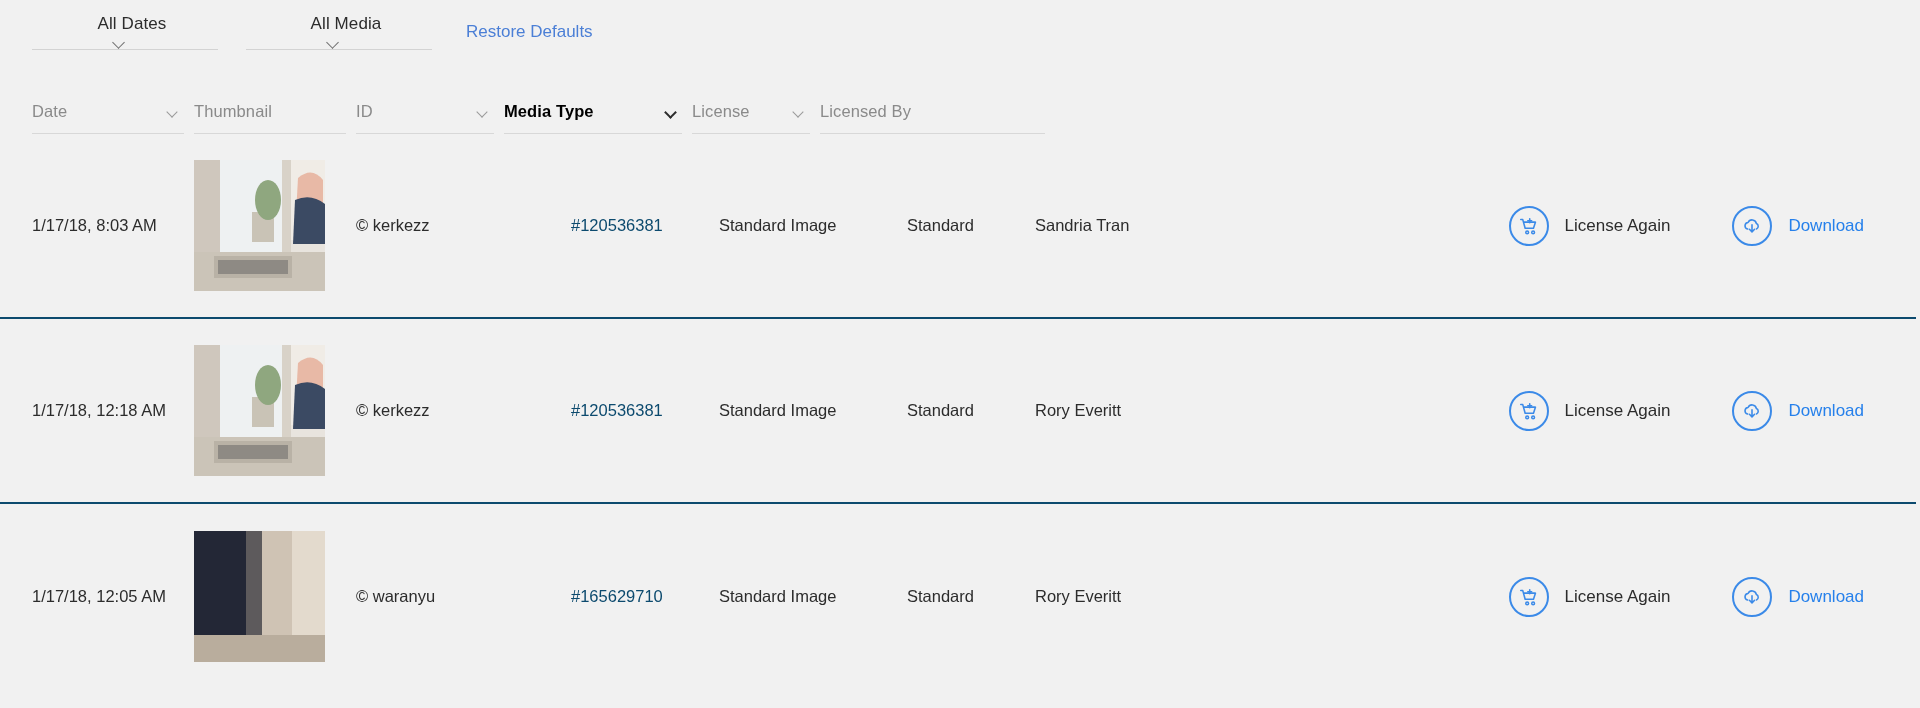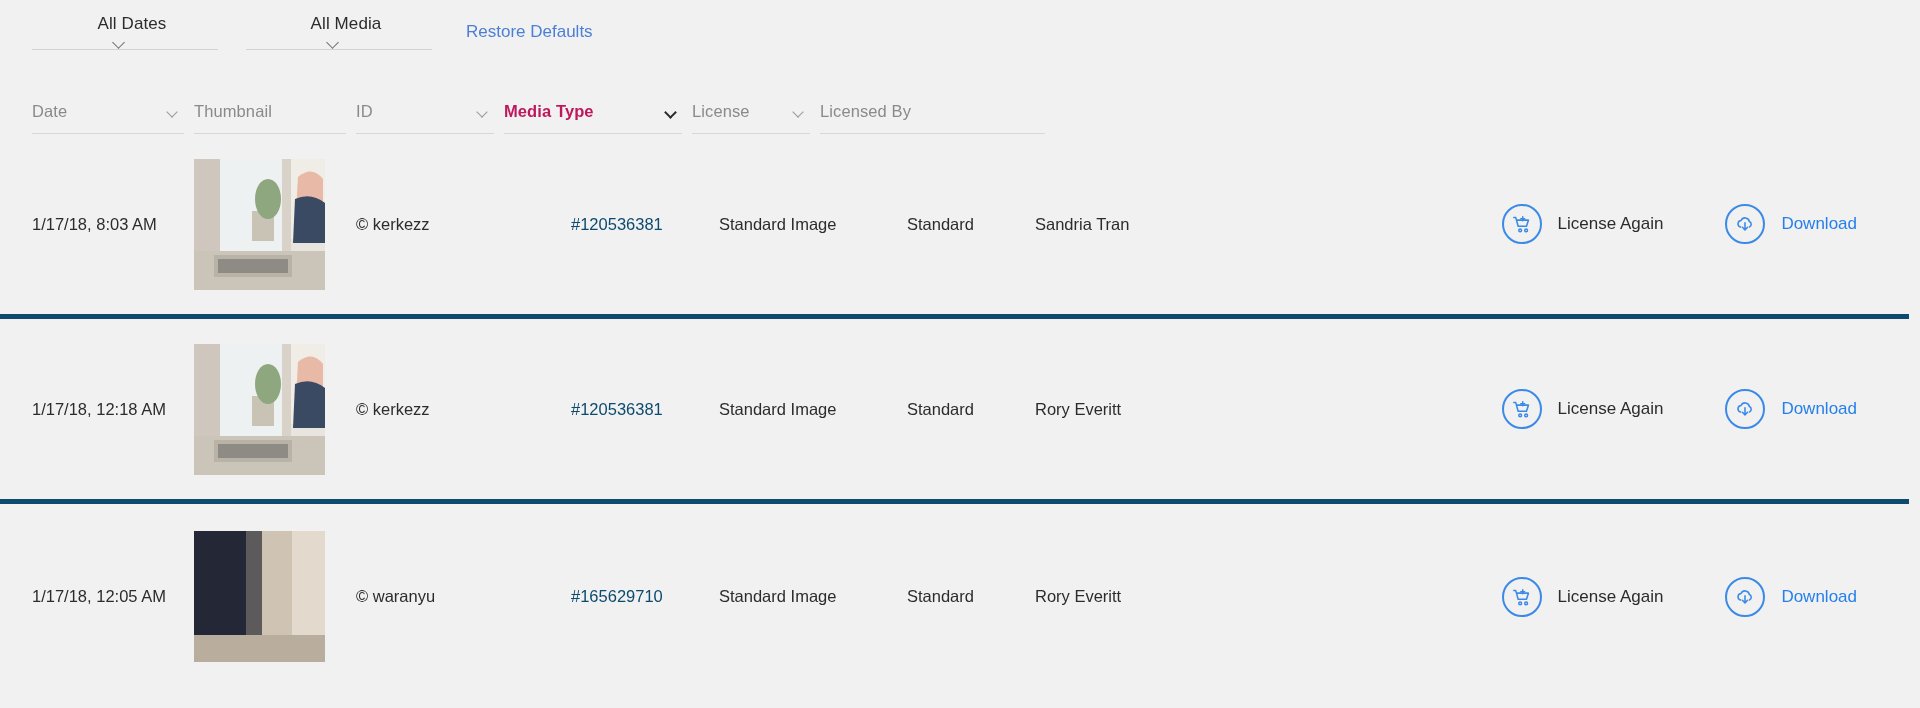--- a/index.html
+++ b/index.html
@@ -59,21 +59,21 @@
   .restore {
     font-size: 17px;
     color: #4b7fd6;
     line-height: 36px;
     margin-left: 6px;
     cursor: pointer;
     white-space: nowrap;
   }
 
   
-  .table { position: absolute; top: 90px; left: 0; right: 11px; }
+  .table { position: absolute; top: 90px; left: 0; right: 4px; }
 
   .thead {
     display: flex;
     align-items: flex-end;
     height: 44px;
     padding-left: 32px;
   }
   .th {
     display: flex;
     align-items: center;
@@ -82,39 +82,39 @@
     border-bottom: 1px solid #d8d8d8;
     margin-right: 10px;
     padding-bottom: 2px;
   }
   .th .tlabel {
     font-size: 16.5px;
     color: #8a8a8a;
     letter-spacing: .1px;
     white-space: nowrap;
   }
-  .th.active .tlabel { color: #be185d; font-weight: bold; }
+  .th.active .tlabel { color: #000000; font-weight: bold; }
   .th .chev { margin-right: 4px; }
   .th .chev::before { border-color: #9a9a9a; width: 7px; height: 7px; }
   .th.active .chev::before { border-color: #2c2c2c; border-width: 2px; }
 
   .col-date      { width: 152px; }
   .col-thumb     { width: 152px; }
   .col-author    { width: 205px; }
   .col-id        { width: 138px; }
   .col-mediatype { width: 178px; }
   .col-license   { width: 118px; }
   .col-licensedby{ width: 225px; }
 
   .trow {
     display: flex;
     align-items: center;
     height: 185px;
     padding-left: 32px;
-    border-bottom: 5px solid #0c4a6e;
+    border-bottom: 2px solid #0c4a6e;
   }
   .trow:last-child { border-bottom: none; }
   .td {
     display: flex;
     align-items: center;
     margin-right: 10px;
     font-size: 16.5px;
     color: #2c2c2c;
     white-space: nowrap;
   }

